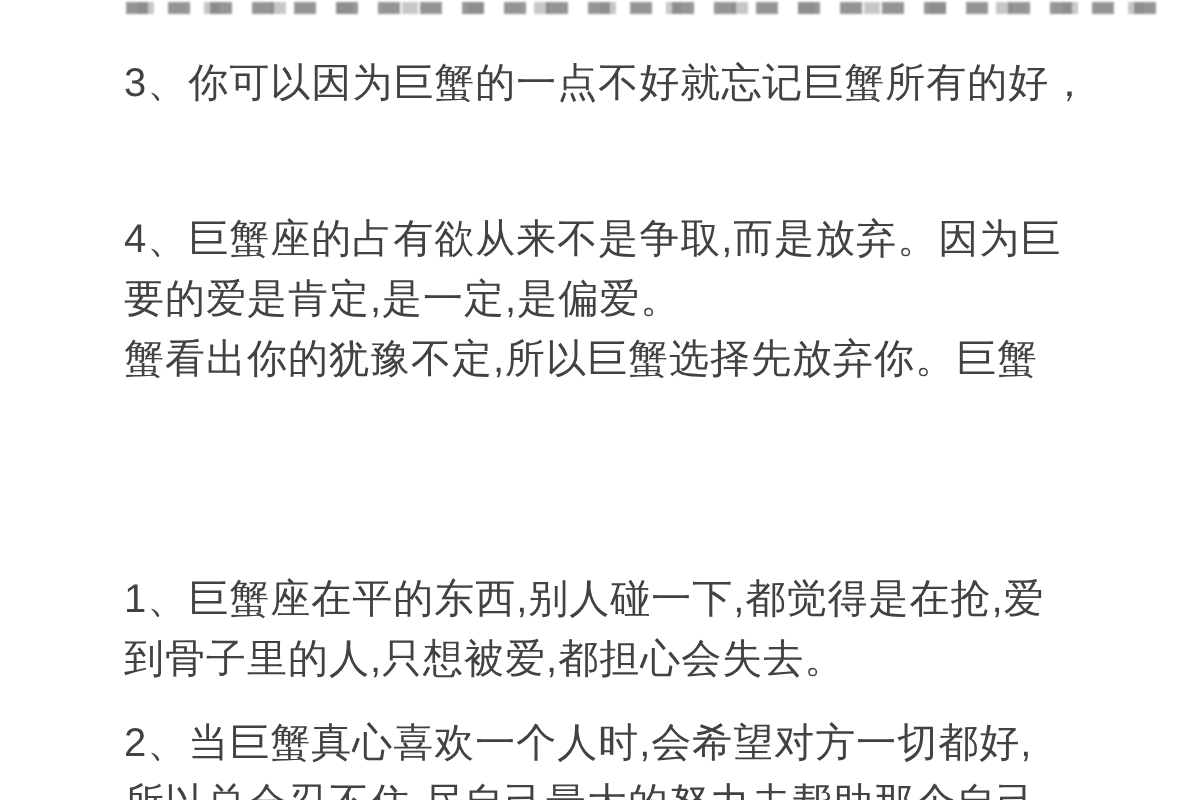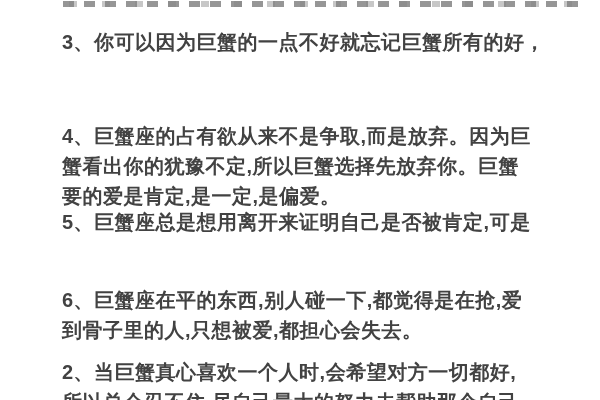--- a/index.html
+++ b/index.html
@@ -7,21 +7,21 @@
     padding: 0;
     background: #ffffff;
   }
   .page {
     position: relative;
     width: 600px;
     height: 400px;
     overflow: hidden;
     background: #ffffff;
     font-family: "Liberation Sans", sans-serif;
-    font-weight: 700;
+    font-weight: 400;
     color: #424242;
   }
   
   .clipped-line-top {
     position: absolute;
     top: 1px;
     left: 63px;
     width: 520px;
     height: 6px;
     opacity: 0.65;
@@ -36,48 +36,47 @@
     right: 10px;
   }
   .line {
     font-size: 20px;
     line-height: 30px;
     letter-spacing: 0.5px;
     white-space: nowrap;
     text-rendering: optimizeLegibility;
   }
   .p3 { top: 27px; }
-  .p4 { top: 121px; }
+  .p4 { top: 105px; }
   .p5 { top: 207px; }
   .p6 { top: 285px; }
   .p7 { top: 357px; } 
 </style>
 </head>
 <body>
 
 <div class="page">
 
   <div class="clipped-line-top"></div>
 
   <div class="para p3">
     <div class="line">3、你可以因为巨蟹的一点不好就忘记巨蟹所有的好，</div>
   </div>
 
   <div class="para p4">
     <div class="line">4、巨蟹座的占有欲从来不是争取,而是放弃。因为巨</div>
+    <div class="line">要的爱是肯定,是一定,是偏爱。</div>
     <div class="line">蟹看出你的犹豫不定,所以巨蟹选择先放弃你。巨蟹</div>
-    <div class="line">要的爱是肯定,是一定,是偏爱。</div>
   </div>
 
   <div class="para p5">
-    <div class="line">5、巨蟹座总是想用离开来证明自己是否被肯定,可是</div>
   </div>
 
   <div class="para p6">
-    <div class="line">6、巨蟹座在平的东西,别人碰一下,都觉得是在抢,爱</div>
+    <div class="line">1、巨蟹座在平的东西,别人碰一下,都觉得是在抢,爱</div>
     <div class="line">到骨子里的人,只想被爱,都担心会失去。</div>
   </div>
 
   <div class="para p7">
     <div class="line">2、当巨蟹真心喜欢一个人时,会希望对方一切都好,</div>
     <div class="line">所以总会忍不住,尽自己最大的努力去帮助那个自己</div>
   </div>
 
 </div>
 

